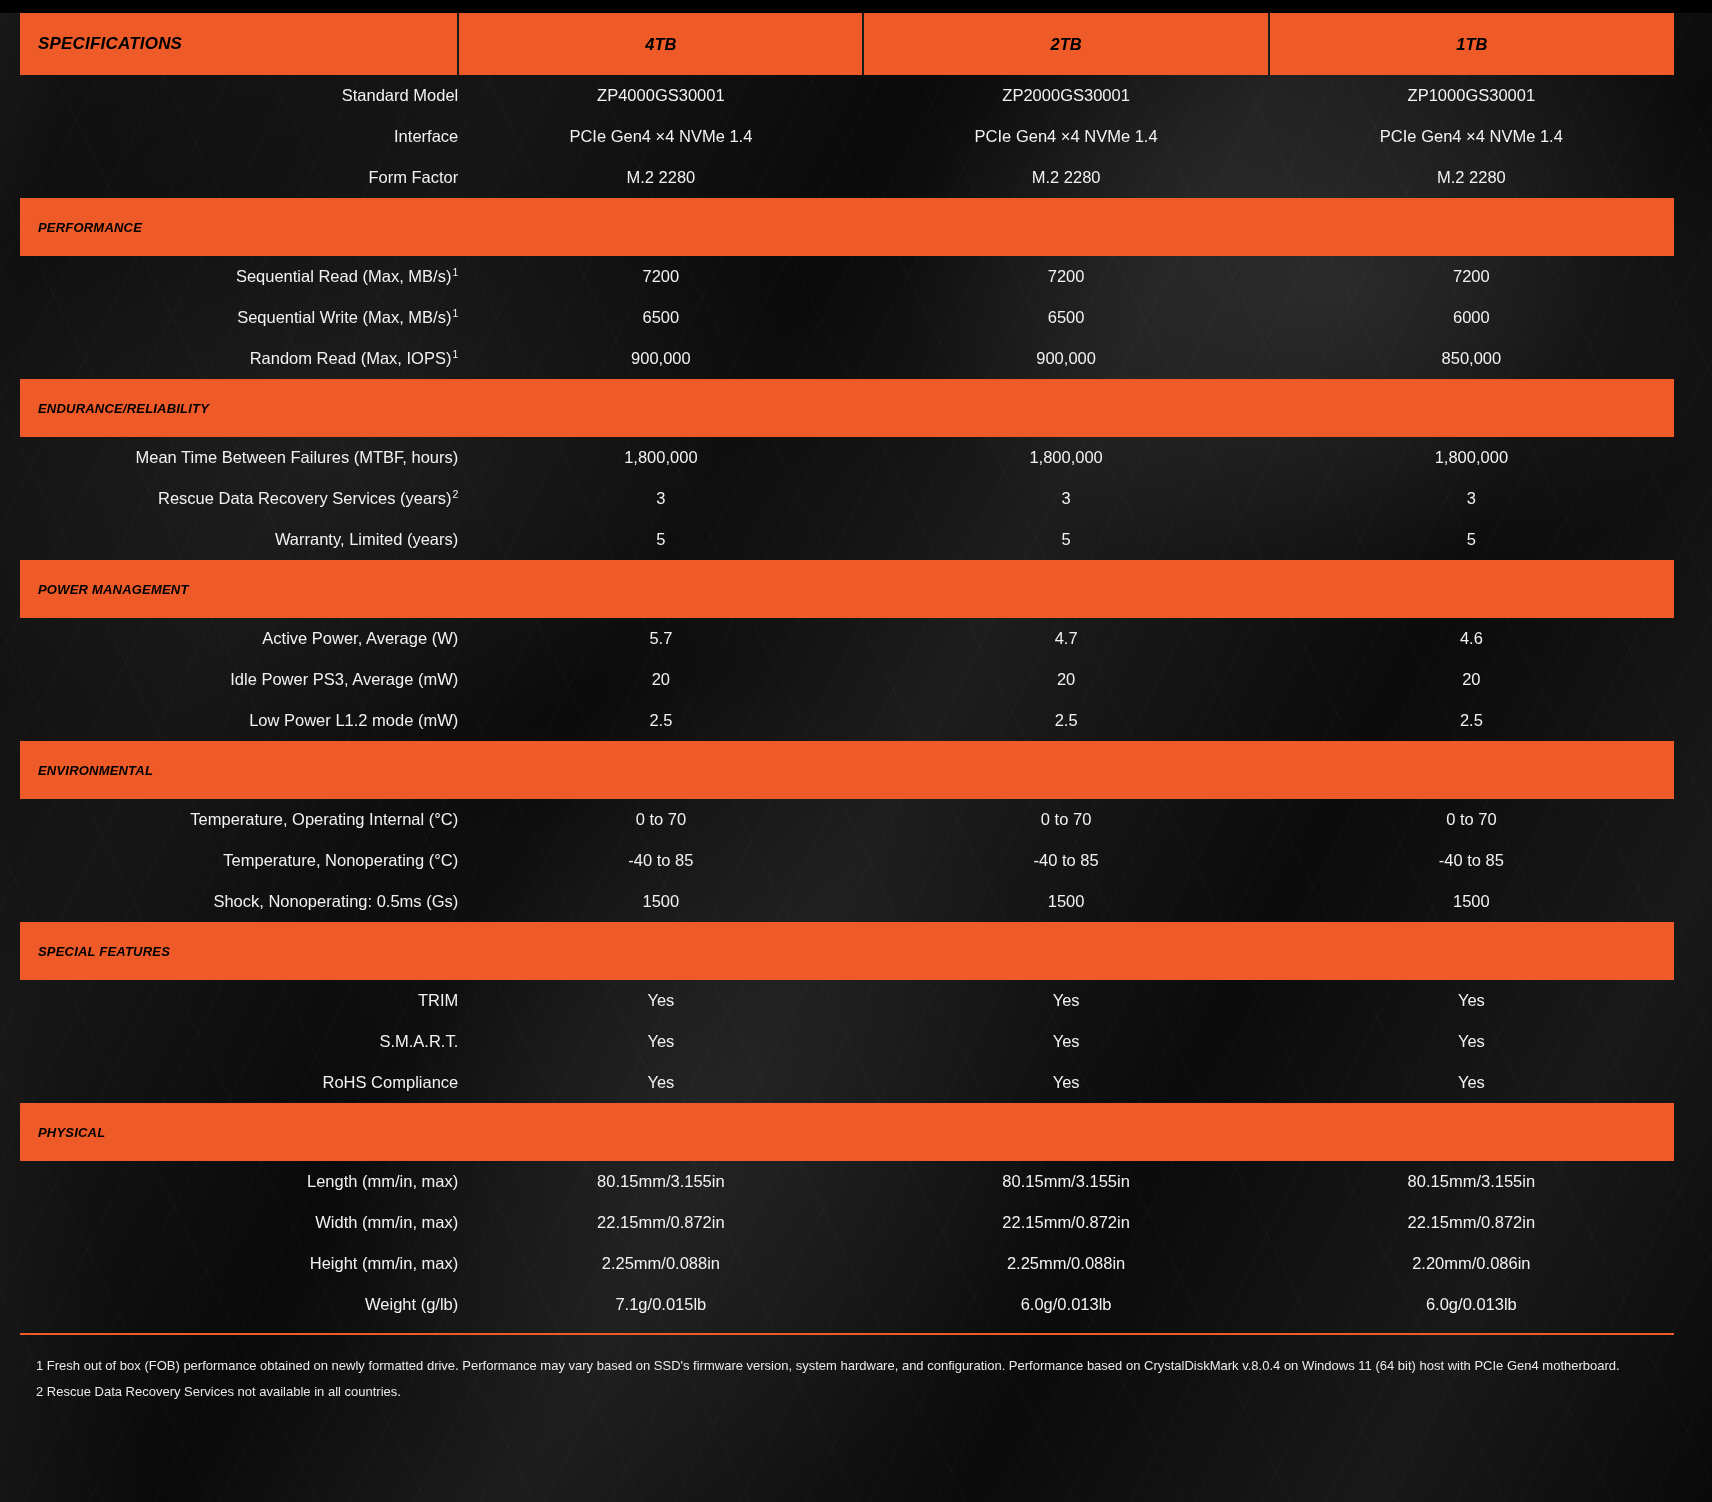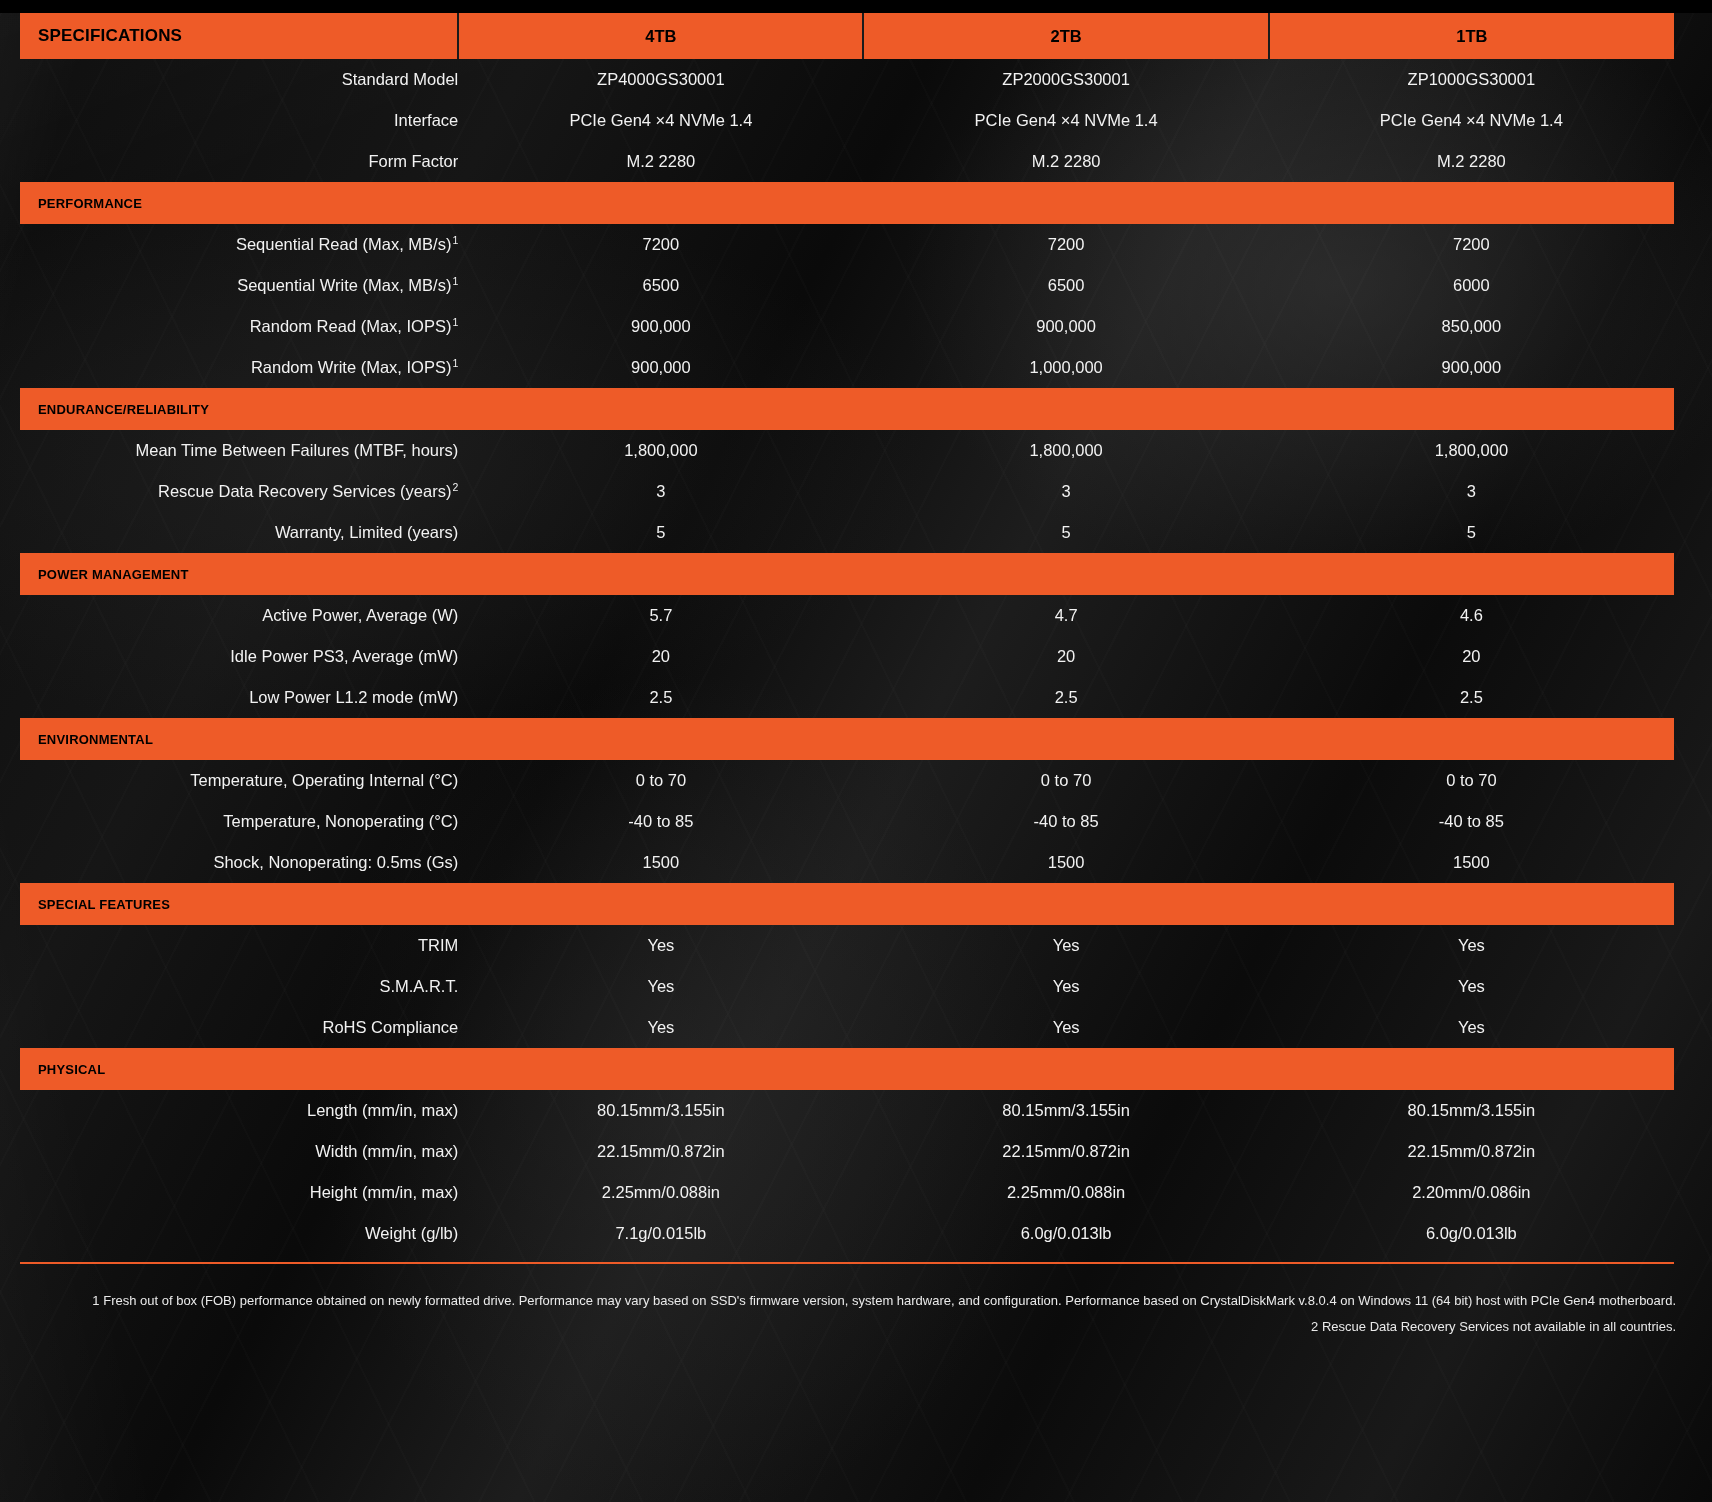--- a/index.html
+++ b/index.html
@@ -53,21 +53,22 @@
     padding: 0;
     vertical-align: middle;
   }
   col.c-label { width: 438px; }
   col.c-val   { width: 405px; }
 
   
   tr.section-row td {
     background: #ee5b28;
     height: 34px;
-    padding: 4px;
+    padding: 12px;
+    font-style: italic;
   }
   tr.section-row .sec-title {
     font-size: 13px;
     font-weight: bold;
     letter-spacing: 0.2px;
     color: #000000;
     padding-left: 18px;
   }
   tr.section-row.head .sec-title {
     font-size: 17px;
@@ -112,23 +113,22 @@
     z-index: 2;
     width: 1654px;
     height: 2px;
     background: #ee5b28;
     margin: 8px 0 0 0;
   }
   .footnotes {
     position: relative;
     z-index: 2;
     width: 1640px;
-    margin-top: 28px;
+    margin-top: 22px;
     padding-left: 16px;
-    text-align: right;
   }
   .footnotes p {
     margin: 0 0 7px 0;
     font-size: 13px;
     line-height: 1.45;
     color: #eaeaea;
   }
 </style>
 </head>
 <body>
@@ -180,26 +180,20 @@
           <td class="value">6500</td>
           <td class="value">6500</td>
           <td class="value">6000</td>
         </tr>
         <tr class="data-row">
           <td class="label"><span>Random Read (Max, IOPS)</span><sup>1</sup></td>
           <td class="value">900,000</td>
           <td class="value">900,000</td>
           <td class="value">850,000</td>
         </tr>
-        <tr class="data-row">
-          <td class="label"><span>Random Write (Max, IOPS)</span><sup>1</sup></td>
-          <td class="value">900,000</td>
-          <td class="value">1,000,000</td>
-          <td class="value">900,000</td>
-        </tr>
         <tr class="section-row">
           <td class="sec-title" colspan="4">ENDURANCE/RELIABILITY</td>
         </tr>
         <tr class="data-row">
           <td class="label"><span>Mean Time Between Failures (MTBF, hours)</span></td>
           <td class="value">1,800,000</td>
           <td class="value">1,800,000</td>
           <td class="value">1,800,000</td>
         </tr>
         <tr class="data-row">

